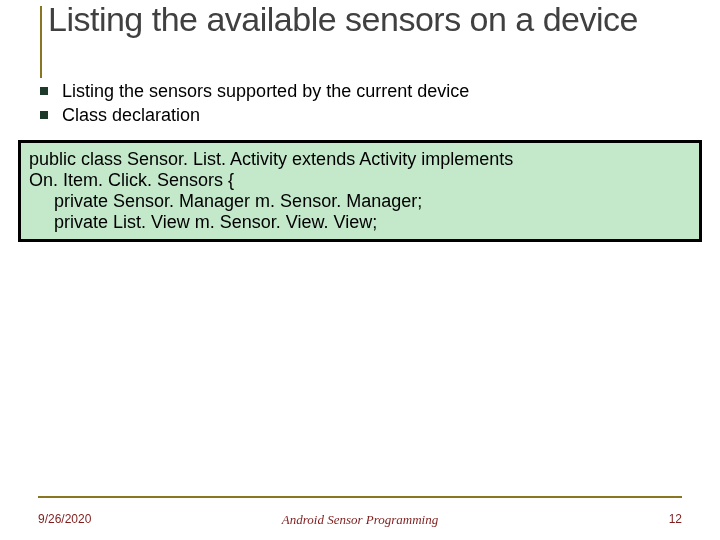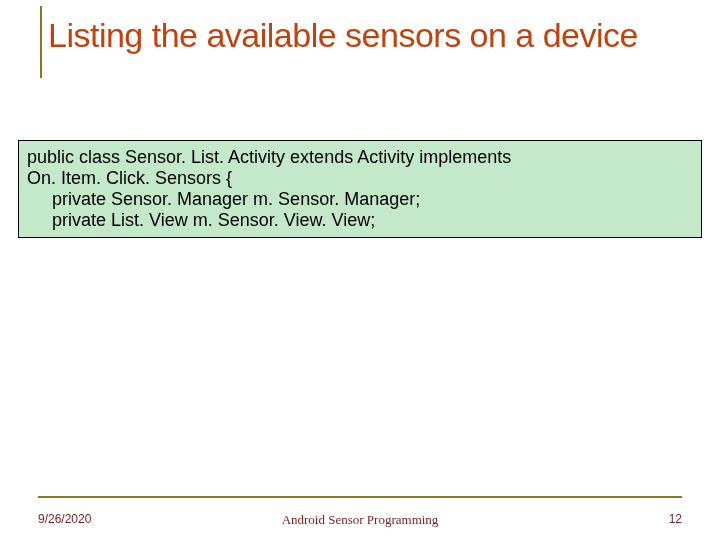--- a/index.html
+++ b/index.html
@@ -21,26 +21,26 @@
     position: absolute;
     left: 40px;
     top: 6px;
     width: 2px;
     height: 72px;
     background: #8a7520;
   }
   .title {
     position: absolute;
     left: 48px;
-    top: 16px;
+    top: 0px;
     width: 640px;
     font-size: 34px;
     line-height: 38px;
     font-weight: 400;
-    color: #c2410c;
+    color: #404040;
     letter-spacing: -0.5px;
   }
   .bullets {
     position: absolute;
     left: 40px;
     top: 80px;
     width: 640px;
   }
   .bullet-row {
     display: flex;
@@ -59,21 +59,21 @@
     font-size: 18px;
     color: #000;
     line-height: 22px;
   }
   .code-box {
     position: absolute;
     left: 18px;
     top: 140px;
     width: 684px;
     background: #c3e8ca;
-    border: 1px solid #000000;
+    border: 3px solid #000000;
     padding: 6px 8px 6px 8px;
     font-size: 18px;
     line-height: 21px;
     color: #000;
   }
   .code-line { white-space: pre; }
   .footer-rule {
     position: absolute;
     left: 38px;
     bottom: 42px;
@@ -92,31 +92,42 @@
     font-size: 12px;
     color: #7f1d1d;
   }
   .footer-date { }
   .footer-center {
     position: absolute;
     left: 0; right: 0;
     text-align: center;
     font-family: "Times New Roman", Times, serif;
     font-size: 13px;
+    font-style: italic;
   }
   .footer-page { }
 </style>
 </head>
 <body>
 
 <div class="slide">
 
   <div class="title-rule"></div>
   <h1 class="title">Listing the available sensors on a device</h1>
 
+  <div class="bullets">
+    <div class="bullet-row">
+      <div class="bullet-marker"></div>
+      <div class="bullet-text">Listing the sensors supported by the current device</div>
+    </div>
+    <div class="bullet-row">
+      <div class="bullet-marker"></div>
+      <div class="bullet-text">Class declaration</div>
+    </div>
+  </div>
 
   <div class="code-box">
     <div class="code-line">public class Sensor. List. Activity extends Activity implements</div>
     <div class="code-line">On. Item. Click. Sensors {</div>
     <div class="code-line">     private Sensor. Manager m. Sensor. Manager;</div>
     <div class="code-line">     private List. View m. Sensor. View. View;</div>
   </div>
 
   <div class="footer-rule"></div>
   <div class="footer">

